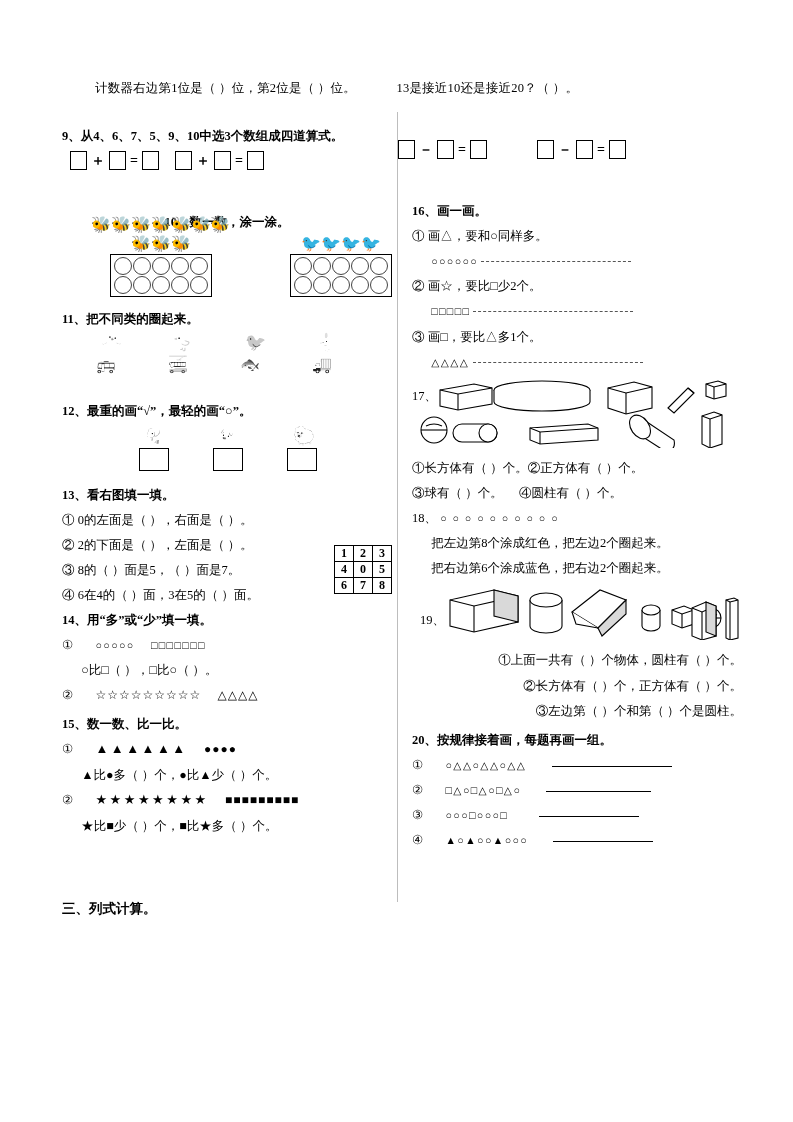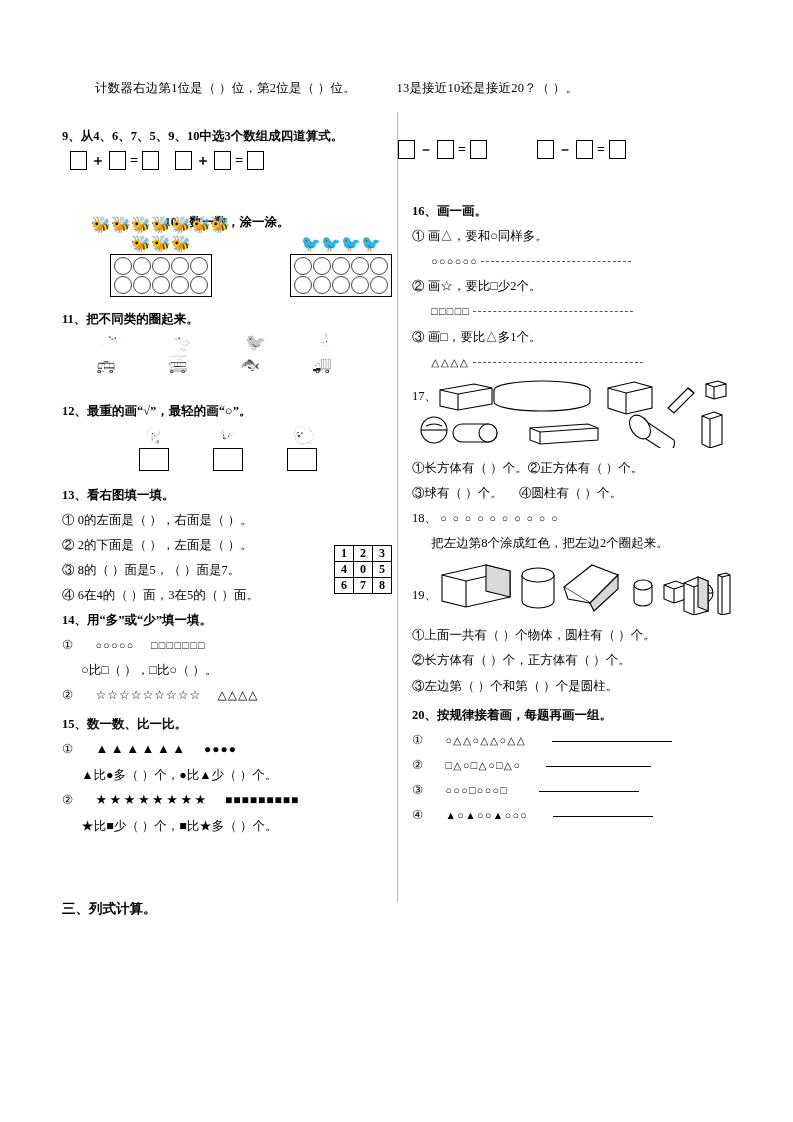--- a/index.html
+++ b/index.html
@@ -357,23 +357,27 @@
 
       <div class="q" style="margin-top:6px;">
         <div class="sub">
           <span>18、</span>
           <span class="seq small" style="letter-spacing:6px;">○○○○○○○○○○</span>
         </div>
         <div class="sub">
           <span class="ind"></span>
           <span>把左边第8个涂成红色，把左边2个圈起来。</span>
         </div>
-      </div>
-
-      <div class="q" style="margin-top:4px;">
+        <div class="sub">
+          <span class="ind"></span>
+          <span>把右边第6个涂成蓝色，把右边2个圈起来。</span>
+        </div>
+      </div>
+
+      <div class="q" style="margin-top:4px;text-align:right;">
         <div class="solids">
           <svg width="320" height="56" viewBox="0 0 320 56">
             <g fill="#fff" stroke="#000" stroke-width="1.1">
               <text x="0" y="40" font-size="12.5" stroke="none" fill="#000" font-family="Liberation Serif, serif">19、</text>
 
               <path d="M30 16 L74 6 L98 12 L98 38 L54 48 L30 42 Z"></path>
               <path d="M30 16 L54 22 L98 12"></path>
                 <path d="M54 22 L54 48"></path>
               <path d="M74 6 L98 12 L98 38 L74 32 Z" fill="#d9d9d9"></path>
 

